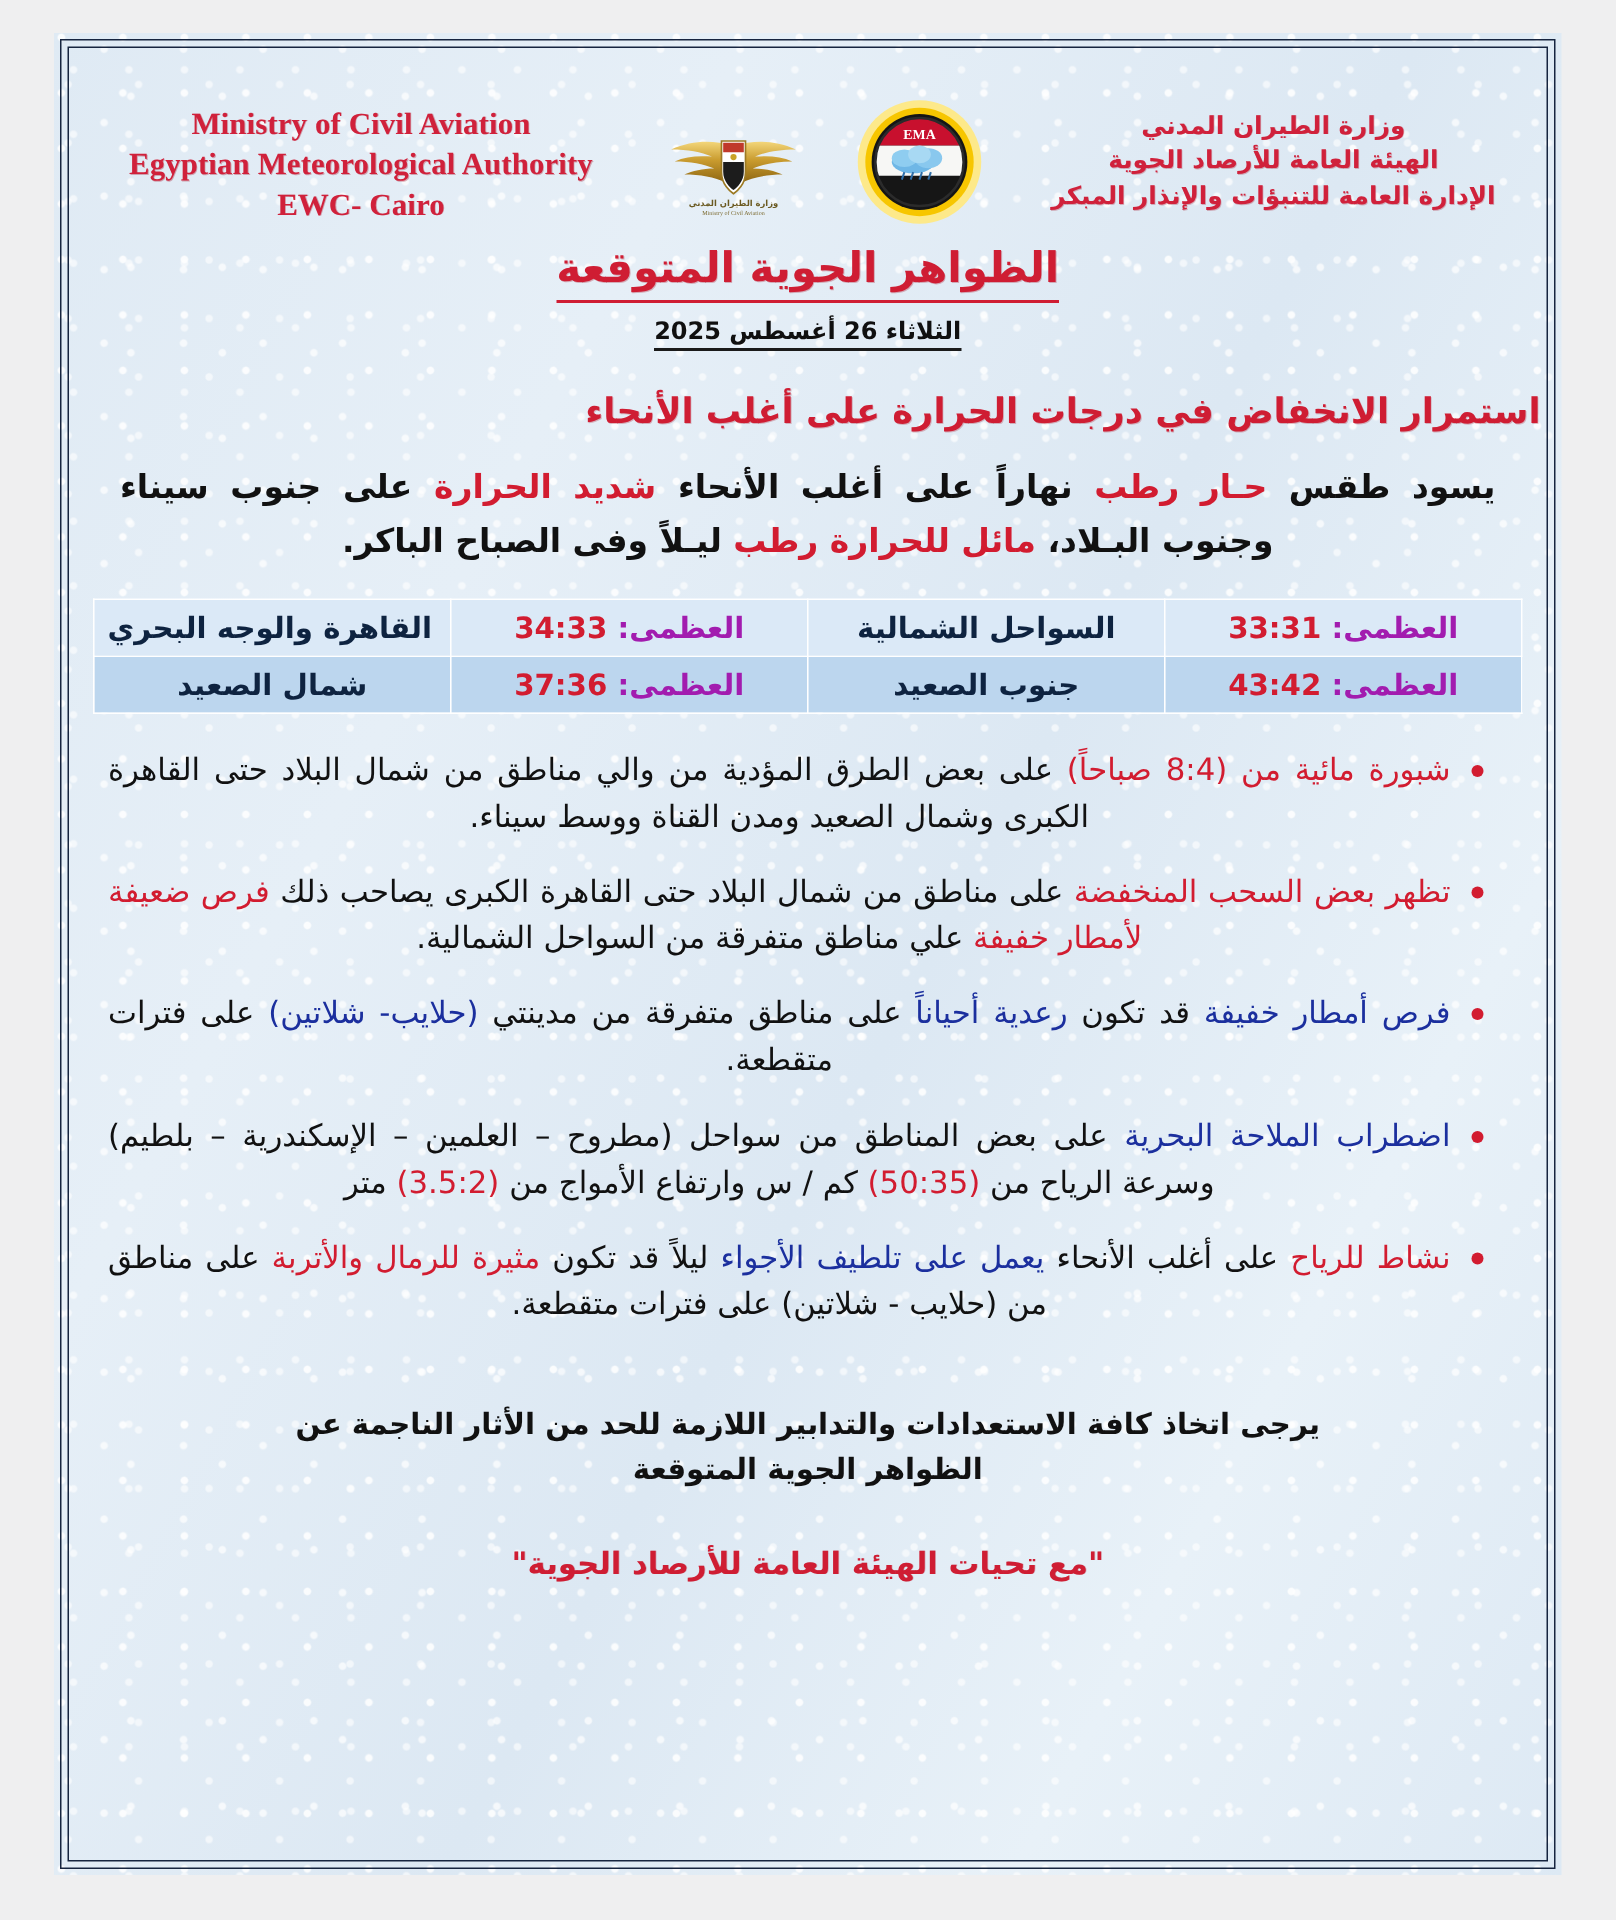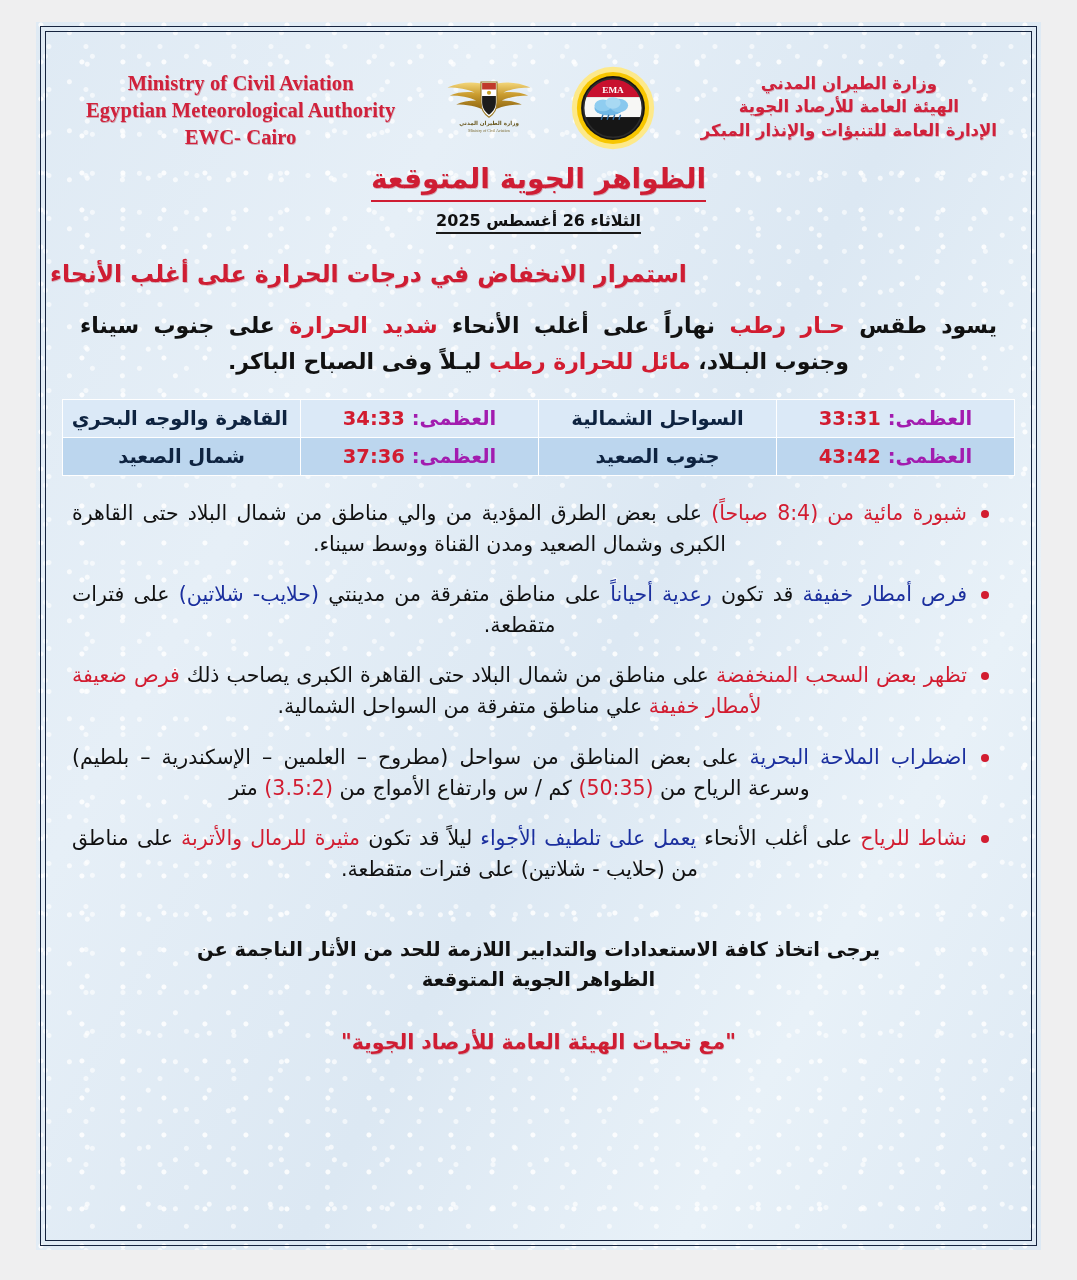--- a/index.html
+++ b/index.html
@@ -76,21 +76,21 @@
     line-height: 1.32;
     letter-spacing: 0.1px;
     text-align: center;
     text-shadow: 0.6px 0.6px 0 rgba(170,30,50,0.35);
     padding-top: 8px;
     white-space: nowrap;
   }
   .hdr-en .l3 { }
   .hdr-logos {
     display: flex;
-    align-items: flex-start;
+    align-items: flex-end;
     gap: 34px;
     padding-top: 4px;
   }
   .logo-wings { width: 96px; height: 72px; }
   .logo-ema  { width: 84px; height: 84px; }
 
   .hdr-ar {
     direction: rtl;
     color: #d0213b;
     font-weight: bold;
@@ -123,21 +123,21 @@
     color: #101010;
     font-size: 16px;
     font-weight: bold;
     border-bottom: 2.5px solid #1a1a1a;
     padding-bottom: 1px;
     line-height: 1.3;
   }
 
   .headline {
     margin-top: 26px;
-    text-align: left;
+    text-align: right;
     color: #cf1d33;
     font-size: 23.5px;
     font-weight: bold;
     text-shadow: 0.6px 0.6px 0 rgba(170,20,40,0.28);
   }
 
   
   .summary {
     margin: 20px 30px 0 30px;
     text-align: justify;
@@ -317,22 +317,22 @@
             <td class="cell-temp"><span class="lbl">العظمى:</span> <span class="val">43:42</span></td>
             <td class="cell-region">جنوب الصعيد</td>
             <td class="cell-temp"><span class="lbl">العظمى:</span> <span class="val">37:36</span></td>
             <td class="cell-region">شمال الصعيد</td>
           </tr>
         </tbody>
       </table>
 
       <ul class="bullets" id="bullet-list">
           <li><span class="rd">شبورة مائية من (8:4 صباحاً)</span><span class="bk"> على بعض الطرق المؤدية من والي مناطق من شمال البلاد حتى القاهرة الكبرى وشمال الصعيد ومدن القناة ووسط سيناء.</span></li>
+          <li><span class="rd">تظهر بعض السحب المنخفضة</span><span class="bk"> على مناطق من شمال البلاد حتى القاهرة الكبرى يصاحب ذلك </span><span class="rd">فرص ضعيفة لأمطار خفيفة</span><span class="bk"> علي مناطق متفرقة من السواحل الشمالية.</span></li>
           <li><span class="bl">فرص أمطار خفيفة</span><span class="bk"> قد تكون </span><span class="bl">رعدية أحياناً</span><span class="bk"> على مناطق متفرقة من مدينتي </span><span class="bl">(حلايب- شلاتين)</span><span class="bk"> على فترات متقطعة.</span></li>
-          <li><span class="rd">تظهر بعض السحب المنخفضة</span><span class="bk"> على مناطق من شمال البلاد حتى القاهرة الكبرى يصاحب ذلك </span><span class="rd">فرص ضعيفة لأمطار خفيفة</span><span class="bk"> علي مناطق متفرقة من السواحل الشمالية.</span></li>
           <li><span class="bl">اضطراب الملاحة البحرية</span><span class="bk"> على بعض المناطق من سواحل (مطروح – العلمين – الإسكندرية – بلطيم) وسرعة الرياح من </span><span class="rd">(50:35)</span><span class="bk"> كم / س وارتفاع الأمواج من </span><span class="rd">(3.5:2)</span><span class="bk"> متر</span></li>
           <li><span class="rd">نشاط للرياح</span><span class="bk"> على أغلب الأنحاء </span><span class="bl">يعمل على تلطيف الأجواء</span><span class="bk"> ليلاً قد تكون </span><span class="rd">مثيرة للرمال والأتربة</span><span class="bk"> على مناطق من (حلايب - شلاتين) على فترات متقطعة.</span></li>
         </ul>
 
       <div class="closing">
         <div>يرجى اتخاذ كافة الاستعدادات والتدابير اللازمة للحد من الأثار الناجمة عن</div>
         <div>الظواهر الجوية المتوقعة</div>
       </div>
 
       <div class="signature">"مع تحيات الهيئة العامة للأرصاد الجوية"</div>

